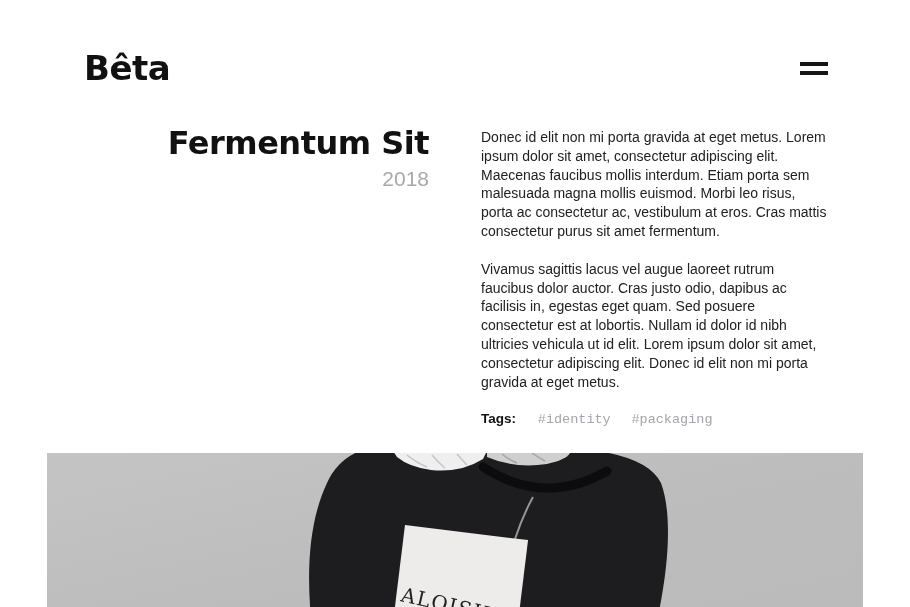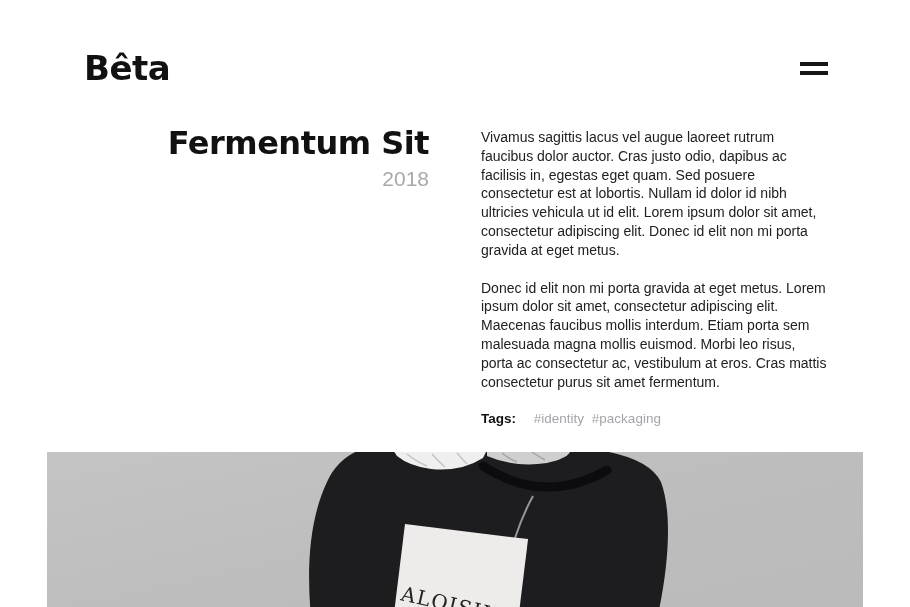--- a/index.html
+++ b/index.html
@@ -72,26 +72,27 @@
     margin: 0 0 19px 0;
     font-size: 14px;
     line-height: 18.8px;
     color: #212121;
   }
   .tags-row {
     margin-top: 16px;
     font-size: 13.5px;
     line-height: 18px;
   }
-  .tags-label { font-weight: 700; color: #111111; margin-right: 10px; }
+  .tags-label { font-weight: 700; color: #111111; margin-right: 1px; }
   .tag-link {
     color: #a4a4aa;
     text-decoration: none;
-    margin-left: 4px;
+    margin-left: 17px;
     cursor: pointer;
+    font-family: Liberation Mono, monospace;
   }
 
   
   .hero-figure {
     margin: 24px 47px 0 47px;
     width: 816px;
     height: 180px;
     overflow: hidden;
   }
   .hero-figure svg { display: block; width: 816px; height: 180px; }
@@ -107,22 +108,22 @@
   </button>
 </header>
 
 <main>
   <section class="intro">
     <div class="col-heading">
       <h1 class="project-title">Fermentum Sit</h1>
       <div class="project-year">2018</div>
     </div>
     <div class="col-text">
+      <p>Donec id elit non mi porta gravida at eget metus. Lorem ipsum dolor sit amet, consectetur adipiscing elit. Maecenas faucibus mollis interdum. Etiam porta sem malesuada magna mollis euismod. Morbi leo risus, porta ac consectetur ac, vestibulum at eros. Cras mattis consectetur purus sit amet fermentum.</p>
       <p>Vivamus sagittis lacus vel augue laoreet rutrum faucibus dolor auctor. Cras justo odio, dapibus ac facilisis in, egestas eget quam. Sed posuere consectetur est at lobortis. Nullam id dolor id nibh ultricies vehicula ut id elit. Lorem ipsum dolor sit amet, consectetur adipiscing elit. Donec id elit non mi porta gravida at eget metus.</p>
-      <p>Donec id elit non mi porta gravida at eget metus. Lorem ipsum dolor sit amet, consectetur adipiscing elit. Maecenas faucibus mollis interdum. Etiam porta sem malesuada magna mollis euismod. Morbi leo risus, porta ac consectetur ac, vestibulum at eros. Cras mattis consectetur purus sit amet fermentum.</p>
       <div class="tags-row">
         <span class="tags-label">Tags:</span>
         <a class="tag-link">#identity</a>
         <a class="tag-link">#packaging</a>
       </div>
     </div>
   </section>
 
   <figure class="hero-figure">
     <svg viewBox="0 0 816 180" preserveAspectRatio="none" role="img">

